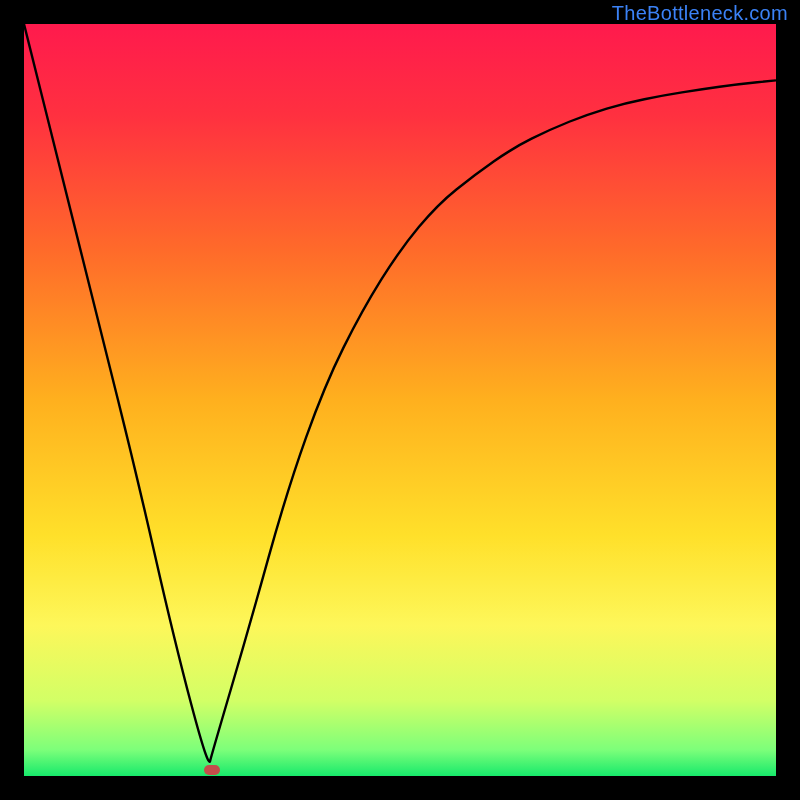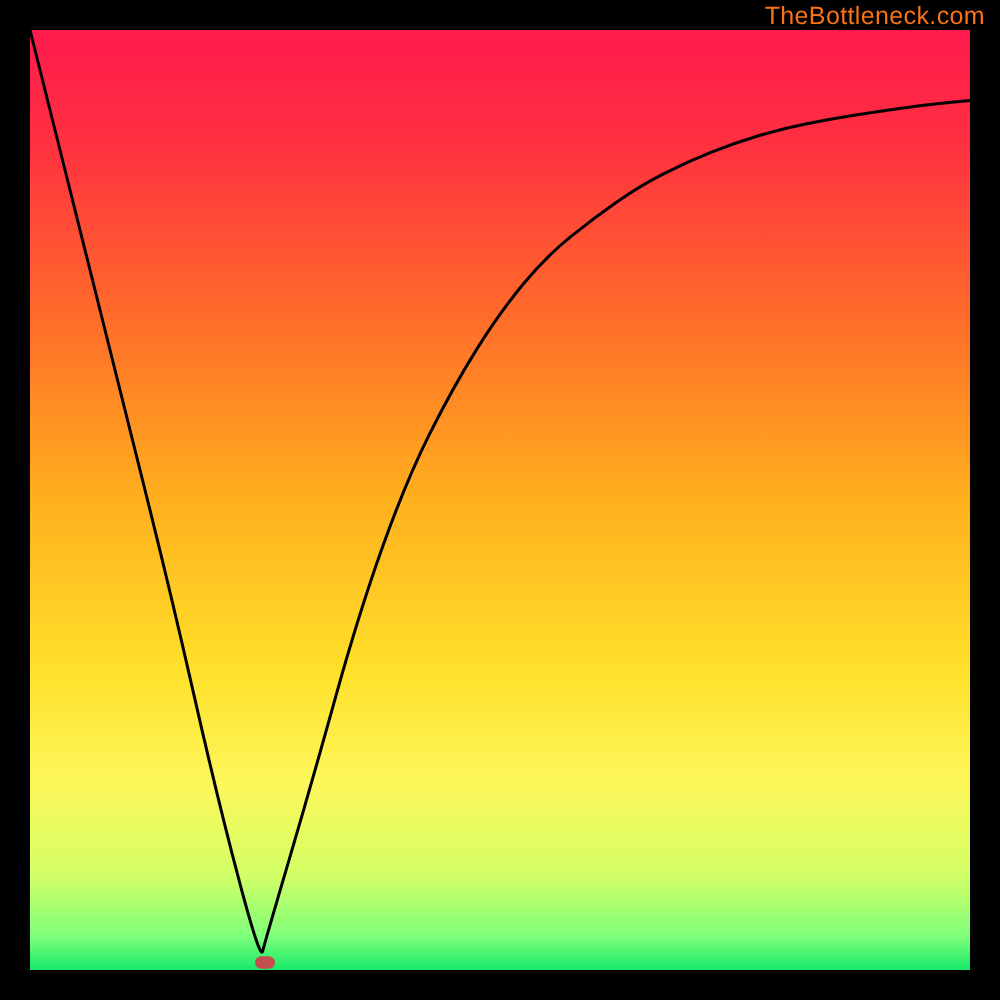--- a/index.html
+++ b/index.html
@@ -9,21 +9,21 @@
     height: 800px;
     background: #000;
     font-family: Arial, Helvetica, sans-serif;
     position: relative;
   }
   .watermark {
     position: absolute;
     top: 2px;
     right: 12px;
     font-size: 20px;
-    color: #f97316;
+    color: #3b82f6;
     font-weight: normal;
     letter-spacing: 0.3px;
     z-index: 10;
   }
   .frame {
     position: absolute;
     top: 24px;
     left: 24px;
     width: 752px;
     height: 752px;

